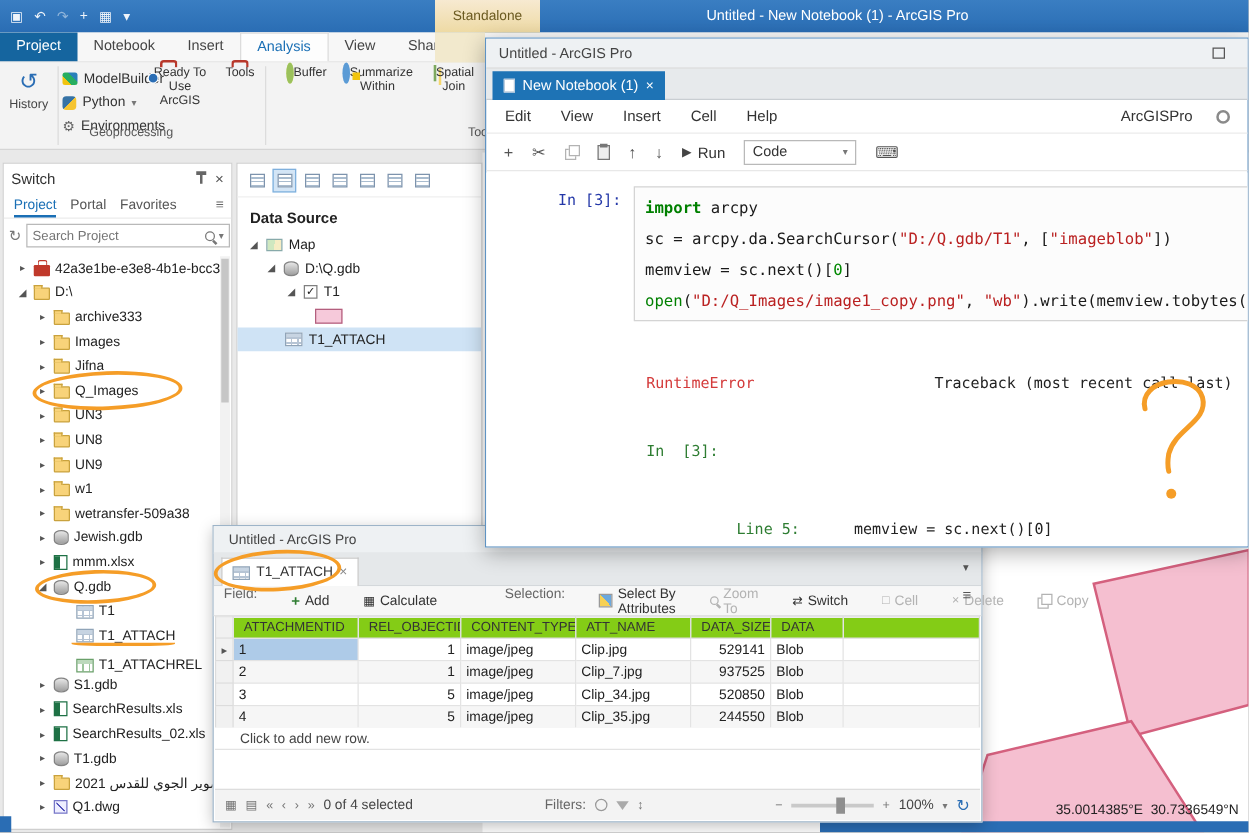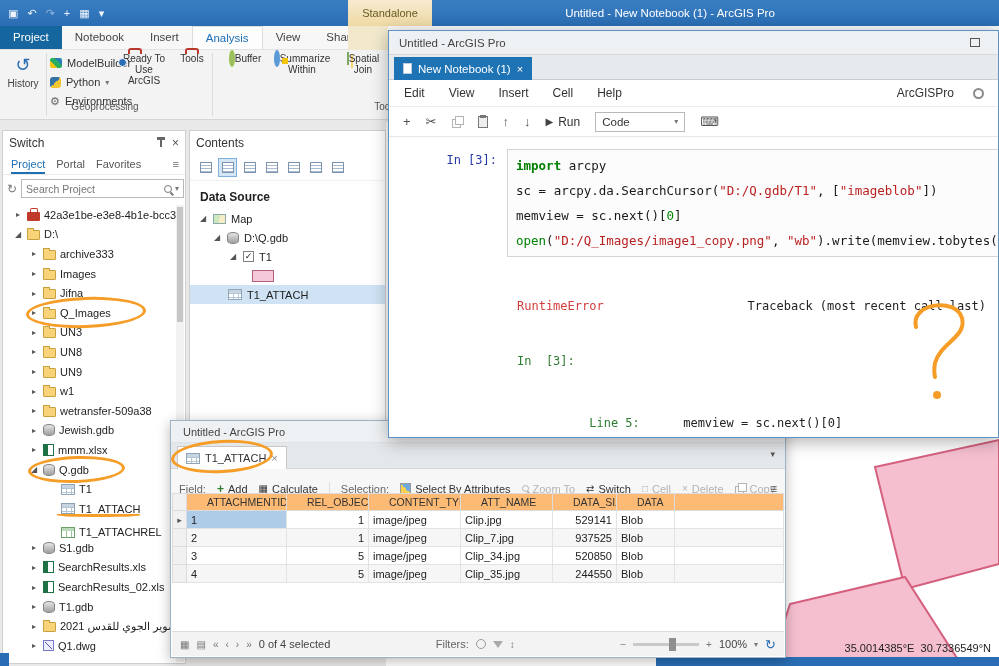--- a/index.html
+++ b/index.html
@@ -100,36 +100,36 @@
 .ct-row.selected{background:#cfe3f5}
 .cb{width:11px;height:11px;border:1px solid #808080;background:#fff;font-size:9px;line-height:9px;text-align:center;color:#222;flex:none}
 .swatch{width:22px;height:12px;background:#f6c9da;border:1px solid #b35f7e}
 
 
 .table-window{position:absolute;left:170px;top:420px;width:616px;height:238px;background:#fff;border:1px solid #9db4c8;box-shadow:0 3px 12px rgba(0,0,0,.28);z-index:10}
 .tw-titlebar{height:22px;background:#eef1f3;border-bottom:1px solid #dfe3e6;line-height:22px;padding-left:12px;font-size:11px;color:#444}
 .tw-tabs{height:26px;background:#e5e8ea;position:relative;border-bottom:1px solid #d4d8db}
 .tw-tab{position:absolute;left:6px;top:3px;height:23px;background:#fff;border:1px solid #c8c8c8;border-bottom:0;display:flex;gap:5px;padding:0 8px;font-size:11px;align-items:center}
 .tw-tabdd{position:absolute;right:10px;top:6px;font-size:9px;color:#555}
-.tw-toolbar{height:40px;background:#f7f7f7;border-bottom:1px solid #e2e2e2;display:flex;align-items:center;gap:11px;padding:0 8px;font-size:11px;position:relative}
+.tw-toolbar{height:24px;background:#f7f7f7;border-bottom:1px solid #e2e2e2;display:flex;gap:27px;padding:0 8px;font-size:11px;position:relative}
 .lbl{color:#666}
 .tbtn{display:flex;align-items:center;gap:4px;color:#333}
 .tbtn.disabled{color:#b3b3b3}
 .tg{font-size:10px}
 .tg-add{color:#2e7d32;font-weight:bold;font-size:12px}
 .i-sba{width:11px;height:11px;background:linear-gradient(45deg,#f7d154 50%,#6da9dd 50%);border:1px solid #999;flex:none}
 .mag2{width:7px;height:7px;border:1.5px solid #b3b3b3;border-radius:50%;position:relative;flex:none}
 .mag2::after{content:"";position:absolute;width:4px;height:1.5px;background:#b3b3b3;transform:rotate(45deg);left:4px;top:6px}
 .i-copy{width:11px;height:11px;position:relative;flex:none}
 .i-copy::before{content:"";position:absolute;left:0;top:3px;width:7px;height:7px;border:1px solid #b3b3b3}
 .i-copy::after{content:"";position:absolute;left:3px;top:0;width:7px;height:7px;border:1px solid #b3b3b3;background:#fff}
 .tsep{width:1px;height:14px;background:#ddd}
 .tw-menu{position:absolute;right:8px;color:#555;font-size:12px}
 .grid{position:absolute;left:1px;top:72px;width:612px;border-collapse:collapse;table-layout:fixed;font-size:11px;background:#fff}
-.grid th{height:17px;background:#fdba74;border:1px solid #dcdcdc;font-weight:normal;text-align:left;padding:0 20px;font-size:10.5px;color:#333;overflow:hidden;white-space:nowrap}
+.grid th{height:17px;background:#84cc16;border:1px solid #dcdcdc;font-weight:normal;text-align:left;padding:0 8px;font-size:10.5px;color:#333;overflow:hidden;white-space:nowrap}
 .grid td{height:18px;border:1px solid #e3e3e3;padding:0 4px;overflow:hidden;white-space:nowrap;color:#222}
 .grid td.ind,.grid th.ind{background:#f1f1f1;border-color:#dcdcdc;padding:0;text-align:center;color:#555;font-size:9px}
 .al-right{text-align:right}
 .sel-cell{background:#aecbe8}
 tr.alt td{background:#f6f6f6}
 tr.alt td.ind{background:#f1f1f1}
 .addrow{position:absolute;left:1px;top:161px;width:612px;height:18px;line-height:18px;border-bottom:1px solid #e3e3e3;padding-left:20px;font-size:11px;color:#444;background:#fff}
 .tw-status{position:absolute;left:1px;right:1px;bottom:1px;height:25px;background:#f3f3f3;border-top:1px solid #ddd;display:flex;align-items:center;gap:7px;padding:0 8px;font-size:11px;color:#444}
 .sb-ic{color:#777;font-size:10px}
 .sb-blue{color:#2a6db4;font-size:13px}
@@ -401,23 +401,20 @@
           <span class="ticon i-cad"></span>
           <span class="tlabel">Q1.dwg</span>
         </div>
       </div>
     <div class="vscroll">
         <div class="thumb"></div>
       </div>
   </div>
 
   <div class="contents">
-    <div class="panel-header">
-      <span>Contents</span>
-    </div>
     <div class="ct-iconrow">
       <span class="cicon">
           <span class="g"></span>
         </span>
       <span class="cicon active">
           <span class="g"></span>
         </span>
       <span class="cicon">
           <span class="g"></span>
         </span>
@@ -569,20 +566,21 @@
             <td class="al-left">4</td>
             <td class="al-right">5</td>
             <td class="al-left">image/jpeg</td>
             <td class="al-left">Clip_35.jpg</td>
             <td class="al-right">244550</td>
             <td class="al-left">Blob</td>
             <td></td>
           </tr>
         </tbody>
     </table>
+    <div class="addrow">Click to add new row.</div>
     <div class="tw-status">
       <span class="sb-ic">▦</span>
       <span class="sb-ic">▤</span>
       <span class="sb-ic">«</span>
       <span class="sb-ic">‹</span>
       <span class="sb-ic">›</span>
       <span class="sb-ic">»</span>
       <span>0 of 4 selected</span>
       <span class="spacer"></span>
       <span class="lbl">Filters:</span>

